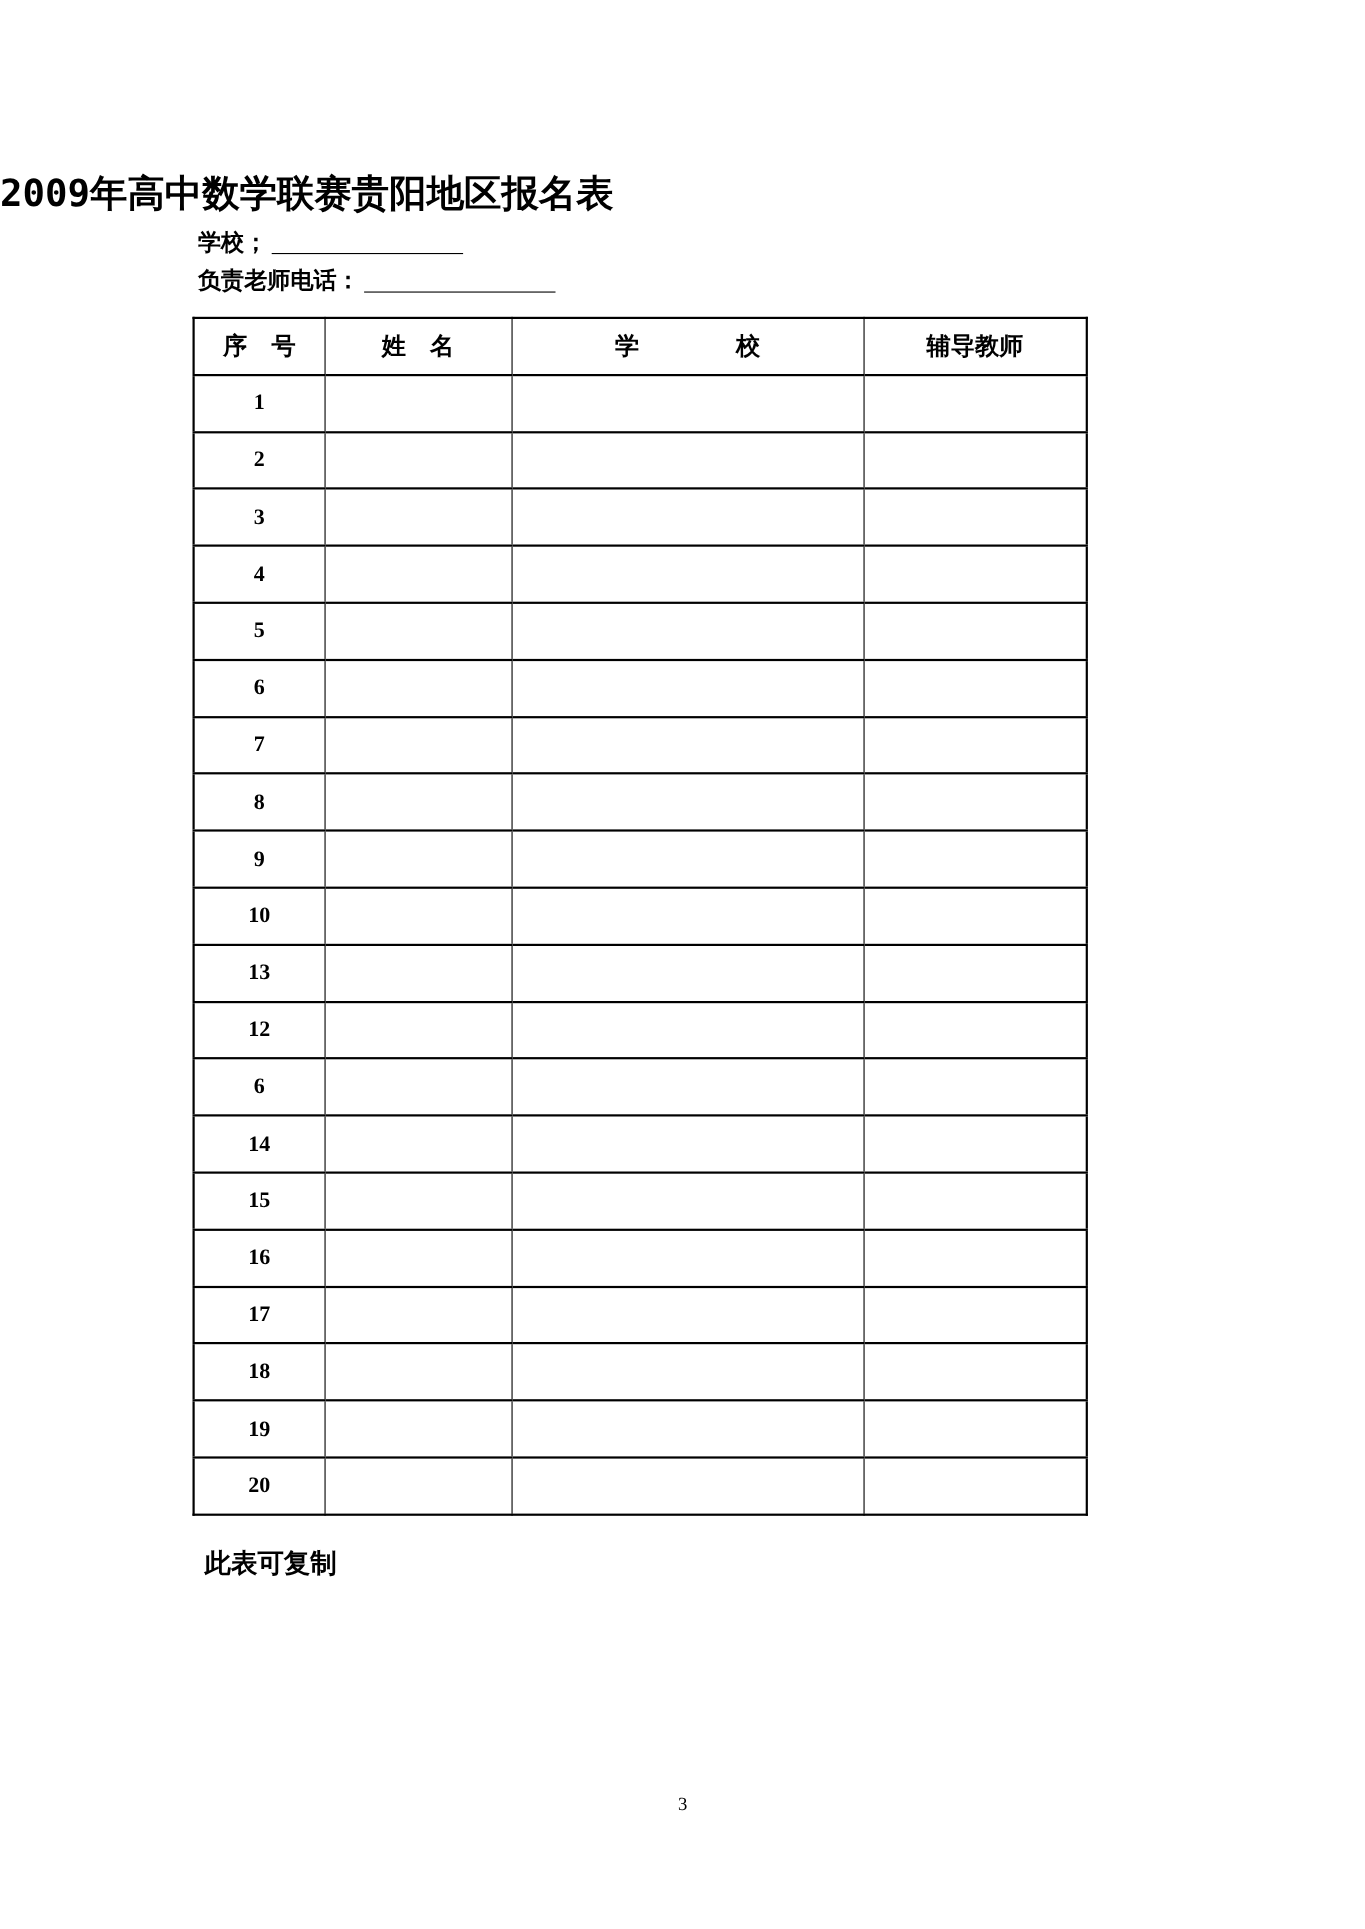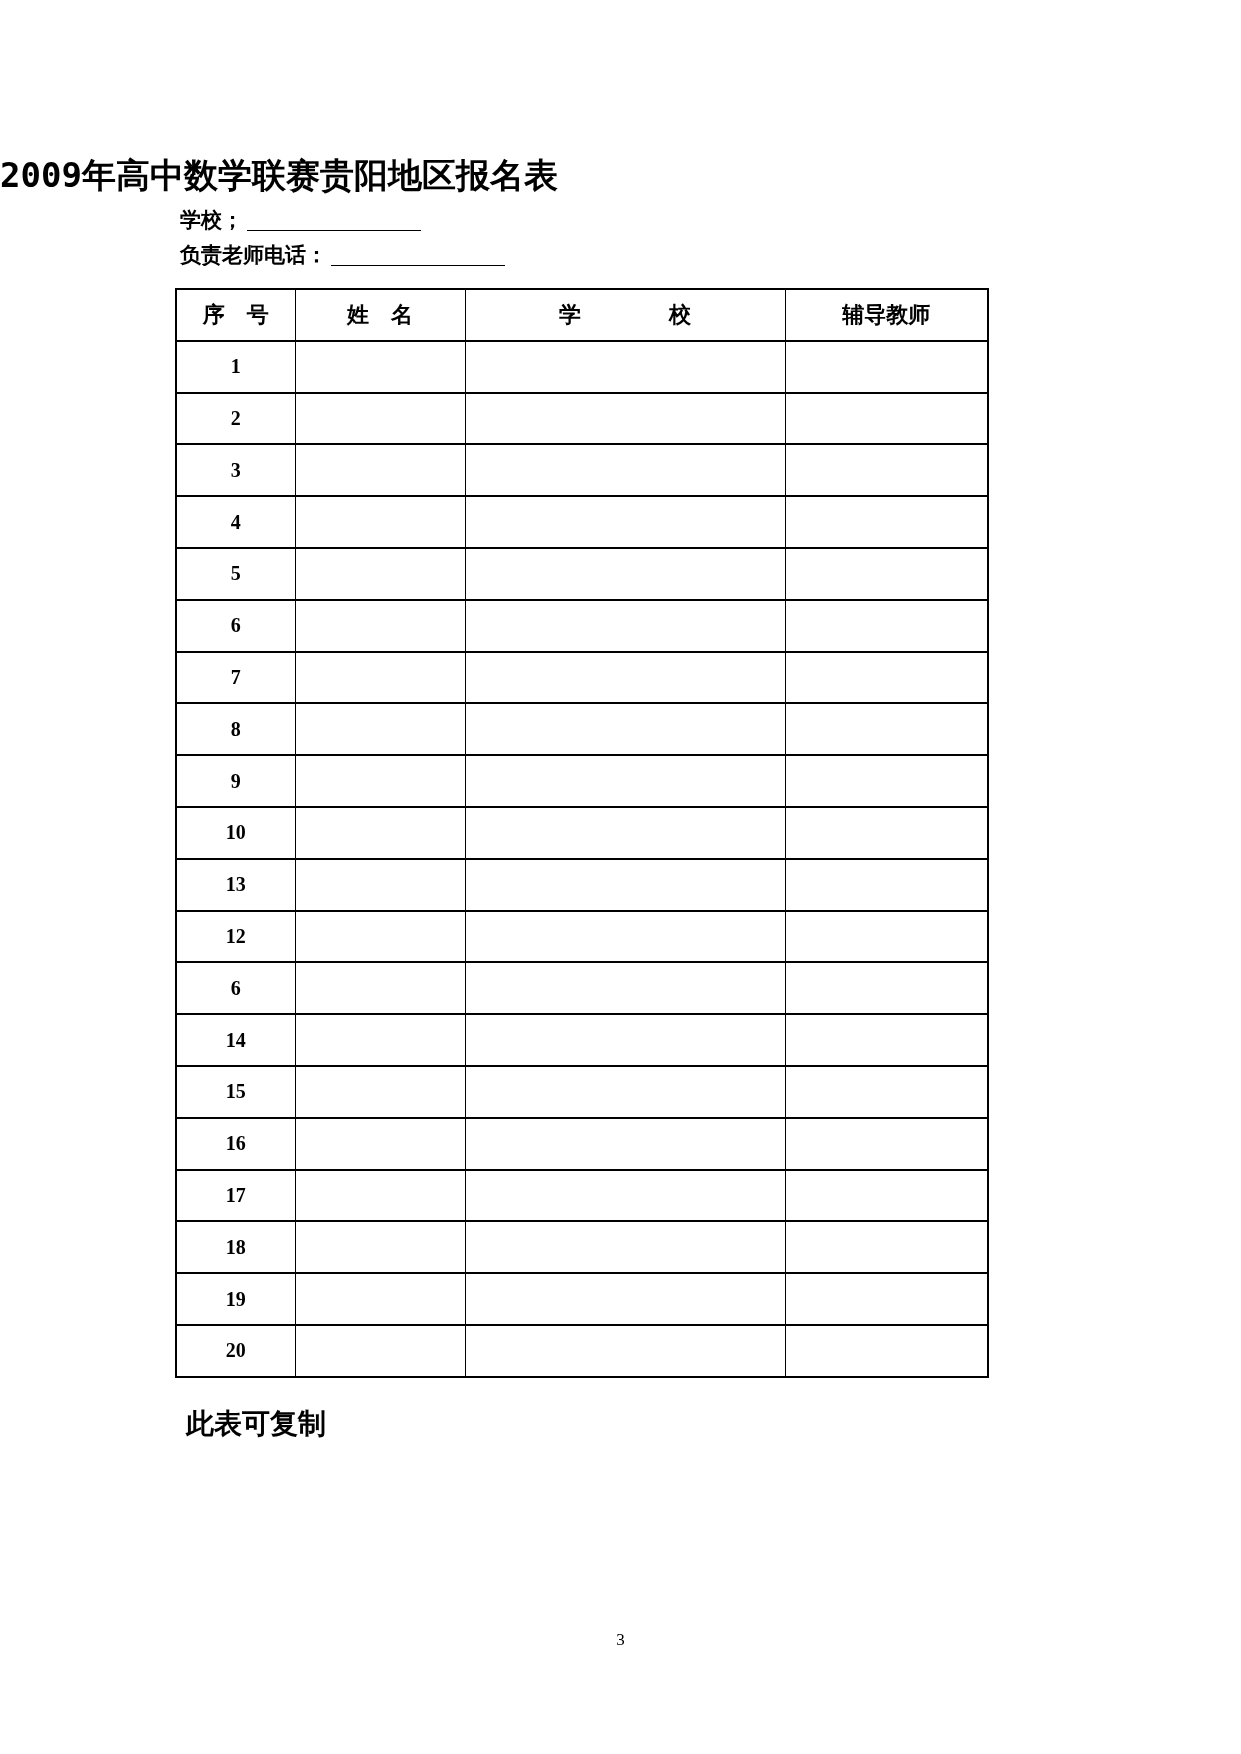--- a/index.html
+++ b/index.html
@@ -9,21 +9,21 @@
     .field .line { display: inline-block; border-bottom: 1.5px solid #000; height: 20px; margin-left: 4px; }
     .field-school { top: 206px; }
     .field-phone { top: 241px; }
     table.form { position: absolute; left: 175px; top: 288px; border-collapse: collapse; border: 2.5px solid #000; }
     table.form td, table.form th { border: 1.5px solid #000; padding: 0; text-align: center; vertical-align: middle; }
     table.form tr { height: 51.8px; padding-left: 20px; }
     table.form tbody tr td { border-top: 2.5px solid #000; }
     th { font-size: 22px; font-weight: bold; font-family: "DejaVu Sans", sans-serif; }
     td.num { font-family: "Liberation Serif", "DejaVu Serif", serif; font-weight: bold; font-size: 20px; }
     col.c1 { width: 119px; } col.c2 { width: 170px; } col.c3 { width: 320px; } col.c4 { width: 203px; }
-    .note { position: absolute; left: 186px; top: 1405px; font-size: 28px; font-weight: bold; }
+    .note { position: absolute; left: 186px; top: 1405px; font-size: 24px; font-weight: bold; }
     .page-num { position: absolute; left: 0; width: 1241px; top: 1630px; text-align: center; font-family: "Liberation Serif", serif; font-size: 17px; }
   </style>
 </head>
 <body>
 
 <div class="title">2009年高中数学联赛贵阳地区报名表</div>
 
 <div class="field field-school">
   <span>学校；</span>
   <span class="line" style="width:174px"></span>

